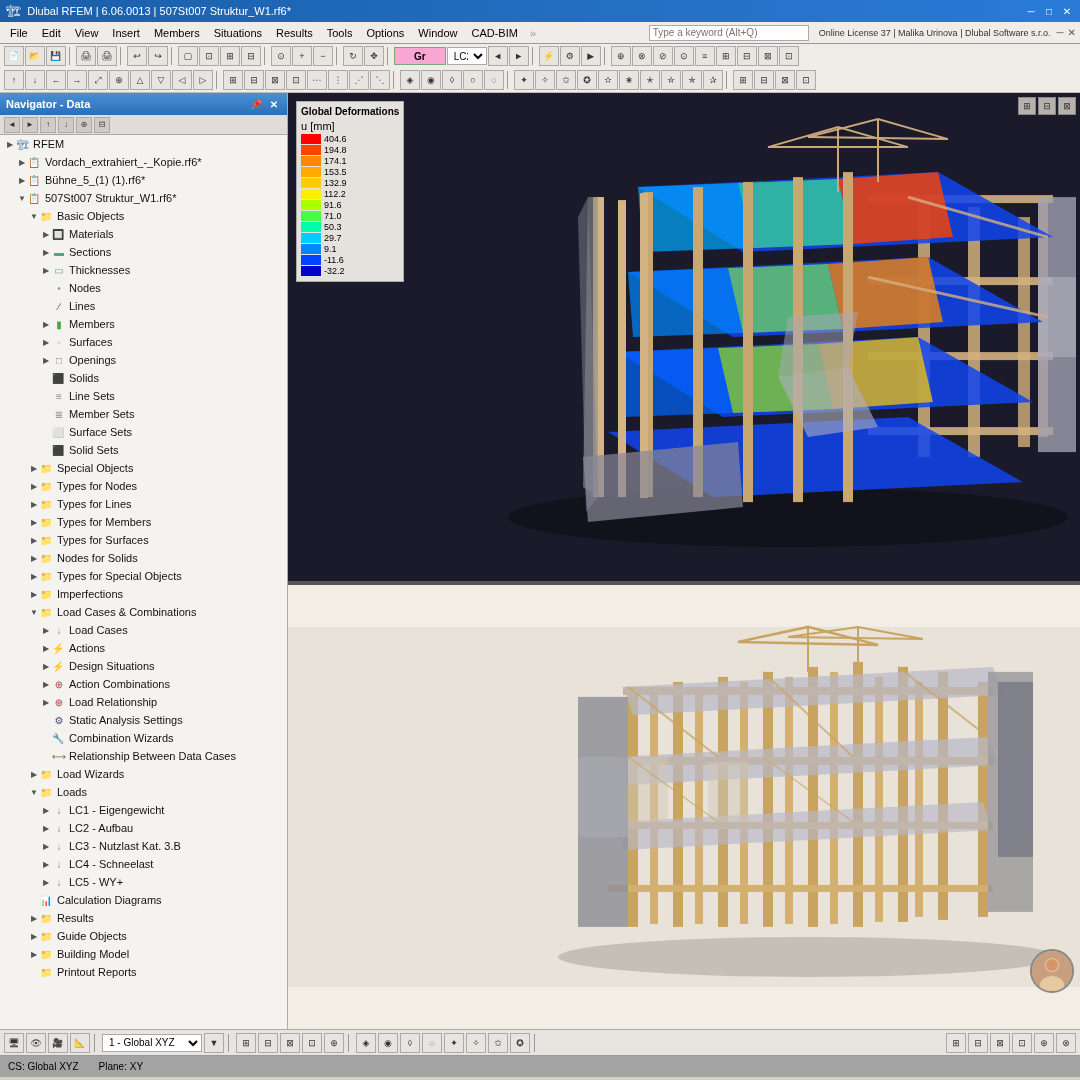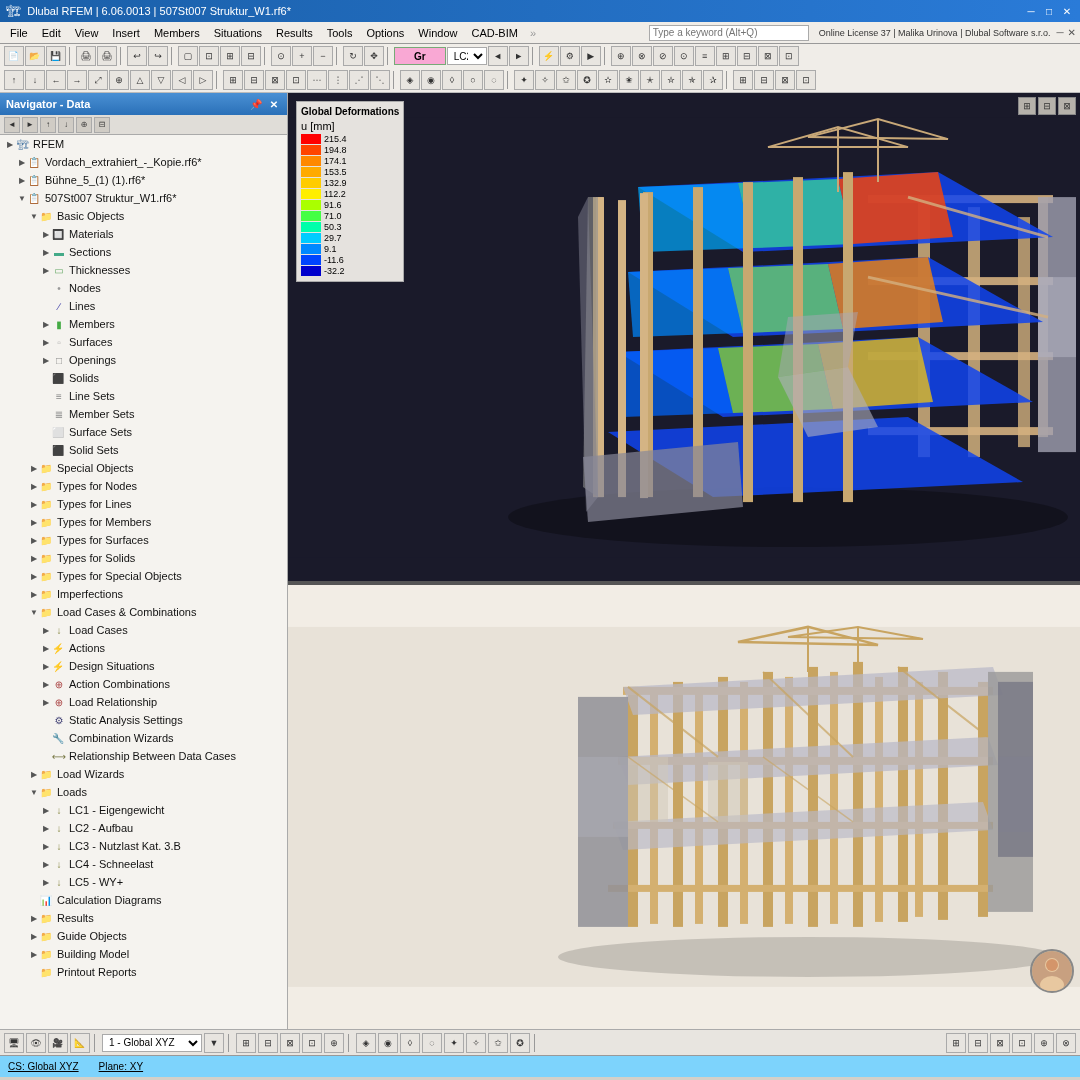--- a/index.html
+++ b/index.html
@@ -187,28 +187,27 @@
       background: #e8e5e0;
       border-top: 1px solid #aaa;
       display: flex;
       align-items: center;
       padding: 0 4px;
       gap: 2px;
       font-size: 10px;
     }
     .status-bar {
       height: 22px;
-      background: #7dd3fc;
+      background: #a3a3a3;
       border-top: 1px solid #999;
       display: flex;
       align-items: center;
       padding: 0 8px;
       gap: 20px;
       font-size: 10px;
-      text-decoration: underline;
     }
     
     
     .svg-viewport { width: 100%; height: 100%; }
     
     
     .nav-controls {
       position: absolute;
       top: 4px;
       right: 4px;
@@ -529,21 +528,21 @@
           <span class="tree-label">Types for Members</span>
         </div>
         <div class="tree-item" style="padding-left: 28px;">
           <span class="tree-arrow collapsed"></span>
           <span class="tree-icon" style="color: rgb(240, 192, 96);">📁</span>
           <span class="tree-label">Types for Surfaces</span>
         </div>
         <div class="tree-item" style="padding-left: 28px;">
           <span class="tree-arrow collapsed"></span>
           <span class="tree-icon" style="color: rgb(240, 192, 96);">📁</span>
-          <span class="tree-label">Types for Solids</span>
+          <span class="tree-label">Nodes for Solids</span>
         </div>
         <div class="tree-item" style="padding-left: 28px;">
           <span class="tree-arrow collapsed"></span>
           <span class="tree-icon" style="color: rgb(240, 192, 96);">📁</span>
           <span class="tree-label">Types for Special Objects</span>
         </div>
         <div class="tree-item" style="padding-left: 28px;">
           <span class="tree-arrow collapsed"></span>
           <span class="tree-icon" style="color: rgb(240, 192, 96);">📁</span>
           <span class="tree-label">Imperfections</span>
@@ -660,21 +659,21 @@
 
     <div class="viewport-top" style="flex: 1.1; position: relative;">
       
       
       <div class="color-legend" id="color-legend-box">
         <div class="legend-title">Global Deformations</div>
         <div style="font-size:11px; margin-bottom:2px;">u [mm]</div>
 
       <div class="legend-row">
             <div class="legend-color" style="background: rgb(255, 0, 0);"></div>
-            <span class="legend-value">215.4</span>
+            <span class="legend-value">404.6</span>
           </div>
           <div class="legend-row">
             <div class="legend-color" style="background: rgb(255, 68, 0);"></div>
             <span class="legend-value">194.8</span>
           </div>
           <div class="legend-row">
             <div class="legend-color" style="background: rgb(255, 136, 0);"></div>
             <span class="legend-value">174.1</span>
           </div>
           <div class="legend-row">

